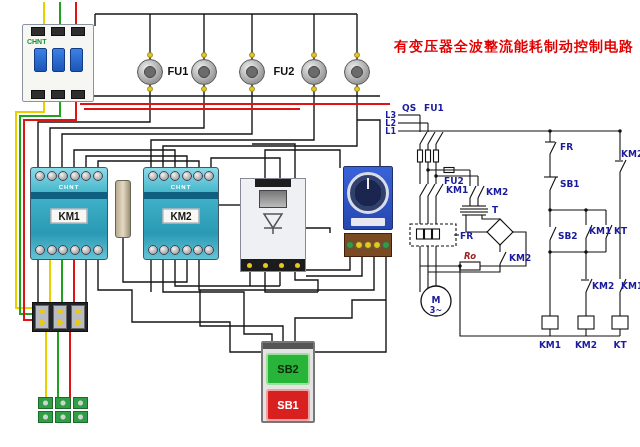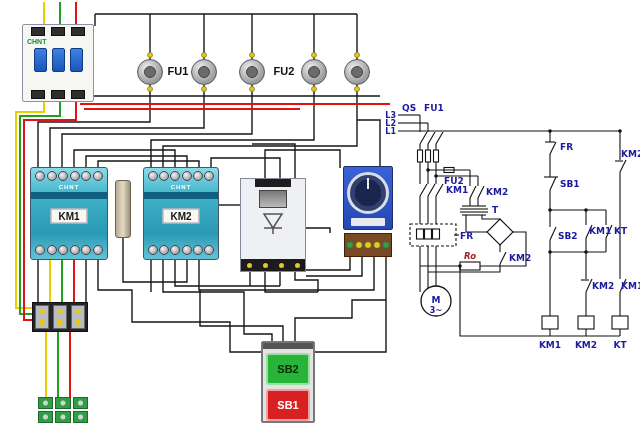--- a/index.html
+++ b/index.html
@@ -275,20 +275,21 @@
       <text class="slbl" x="614" y="234">KT</text>
       <text class="slbl" x="621" y="157">KM2</text>
       <text class="slbl" x="592" y="289">KM2</text>
       <text class="slbl" x="621" y="289">KM1</text>
       <text class="slbl" x="550" y="348" text-anchor="middle">KM1</text>
       <text class="slbl" x="586" y="348" text-anchor="middle">KM2</text>
       <text class="slbl" x="620" y="348" text-anchor="middle">KT</text>
     </g>
   </svg>
 
+  <div class="title">有变压器全波整流能耗制动控制电路</div>
 
   <div class="comp breaker">
     <div class="b-row">
         <i></i>
         <i></i>
         <i></i>
       </div>
     <div class="b-brand">CHNT</div>
     <div class="b-toggles">
         <i></i>

